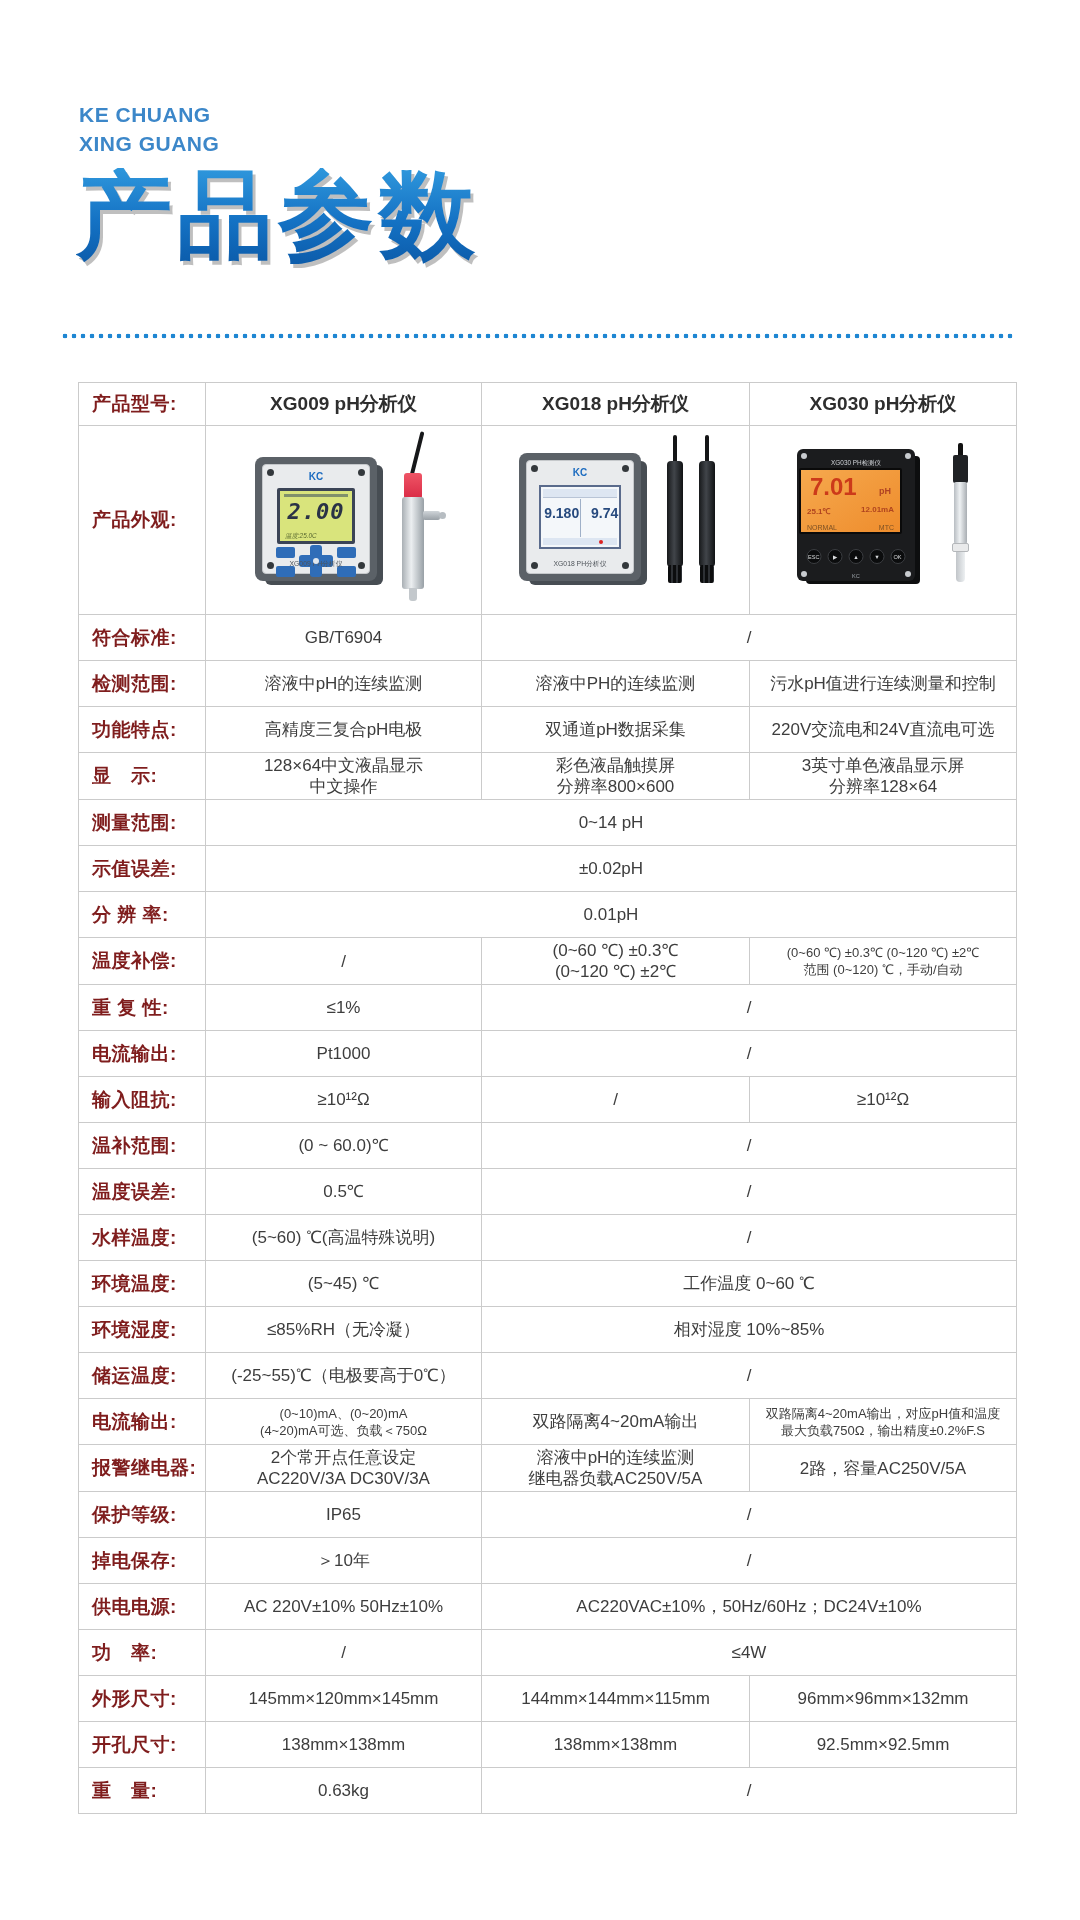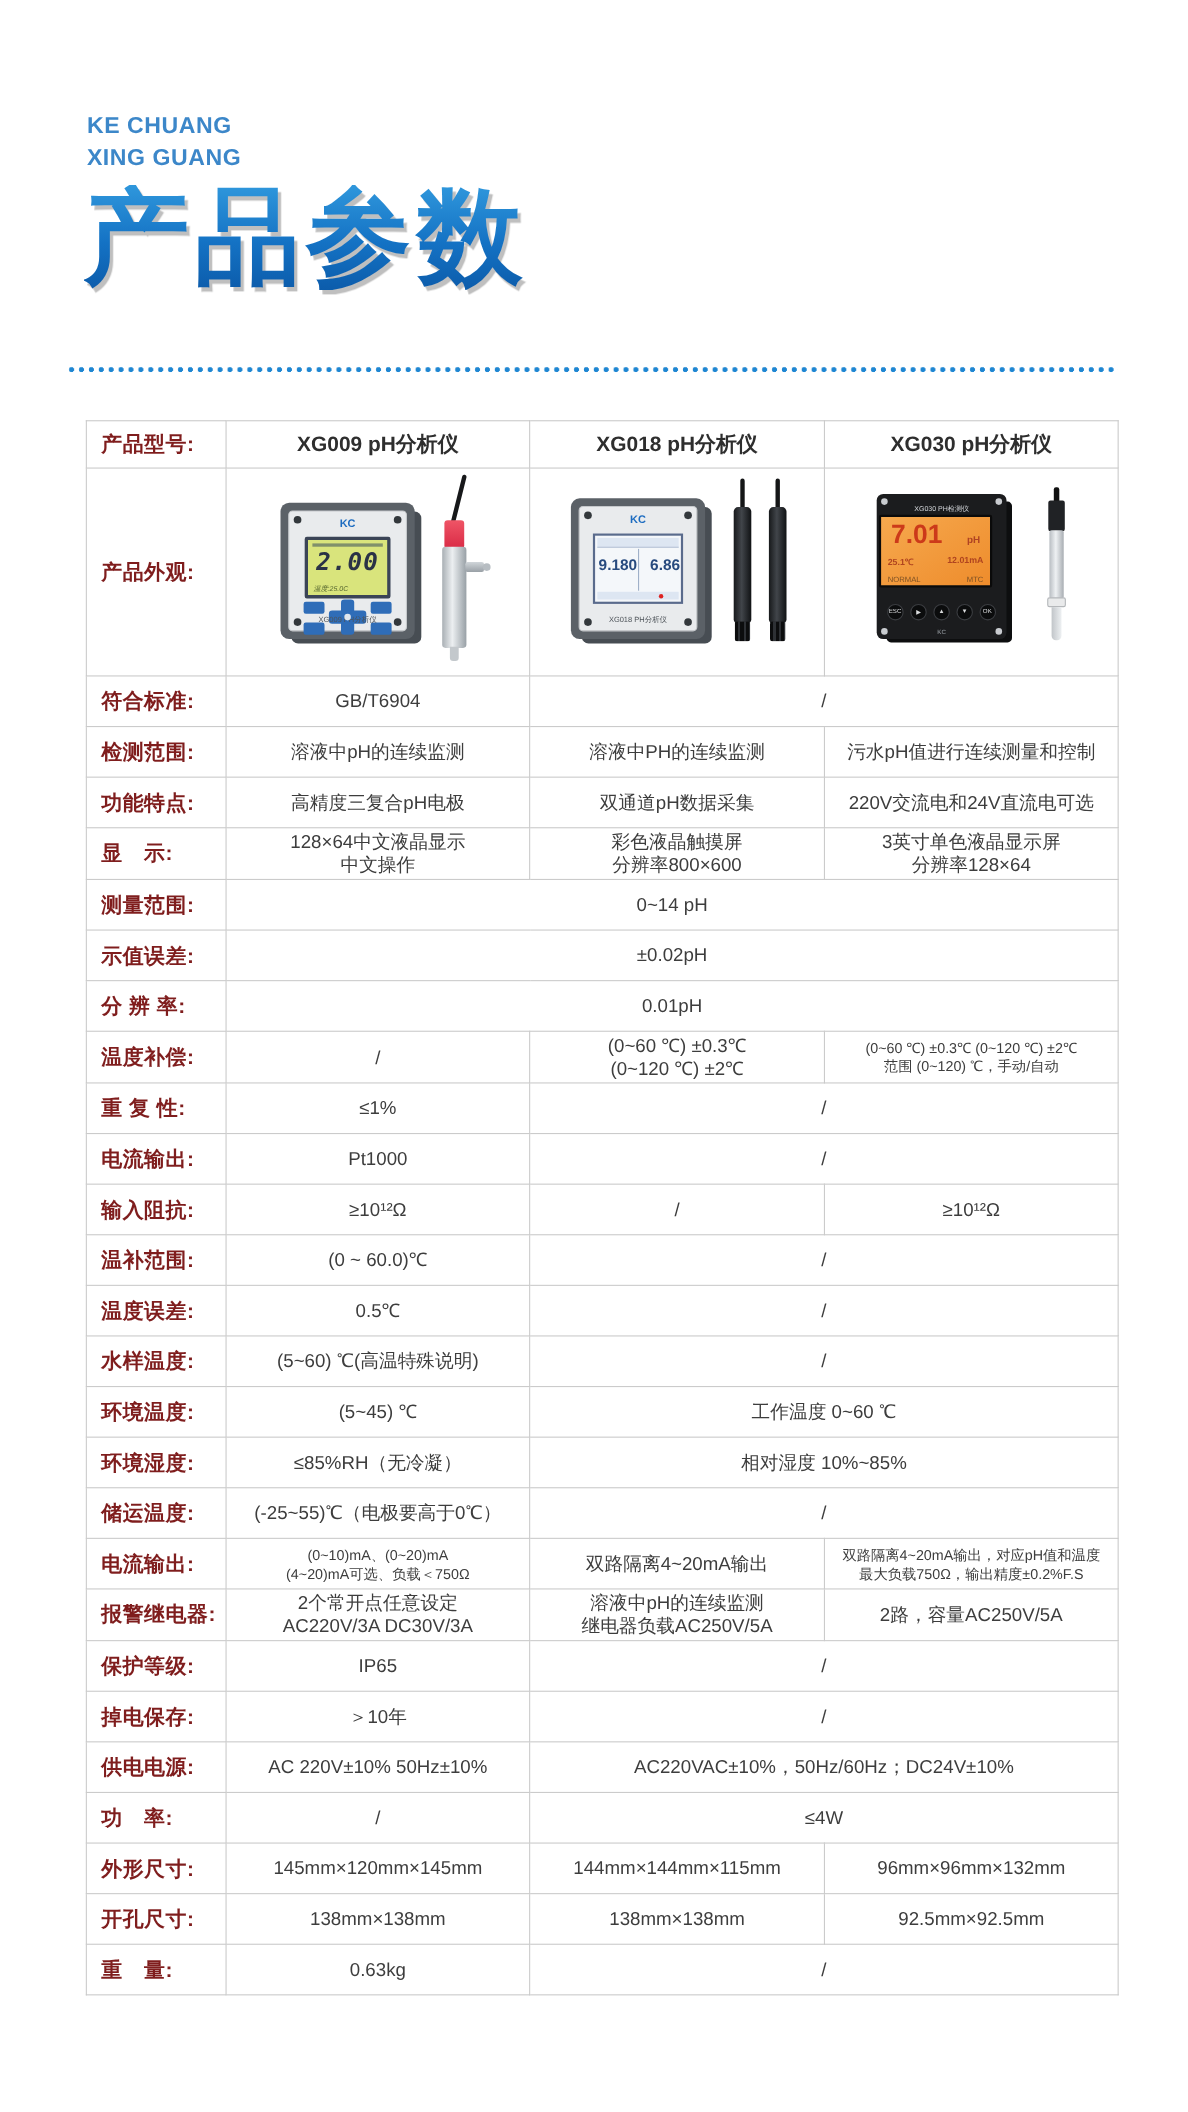--- a/index.html
+++ b/index.html
@@ -209,21 +209,21 @@
               <div class="ctrl-face">
                 <span class="screw s-tl"></span>
                 <span class="screw s-tr"></span>
                 <span class="screw s-bl"></span>
                 <span class="screw s-br"></span>
                 <div class="kc-logo">KC</div>
                 <div class="scr18">
                   <div class="tbar"></div>
                   <div class="div"></div>
                   <div class="v1">9.180</div>
-                  <div class="v2">6.86</div>
+                  <div class="v2">9.74</div>
                   <div class="bbar"></div>
                 </div>
                 <div class="dev-label">XG018 PH分析仪</div>
               </div>
             </div>
             <div class="p18 p18a">
               <div class="wire"></div>
               <div class="bod"></div>
               <div class="tipp"></div>
             </div>

